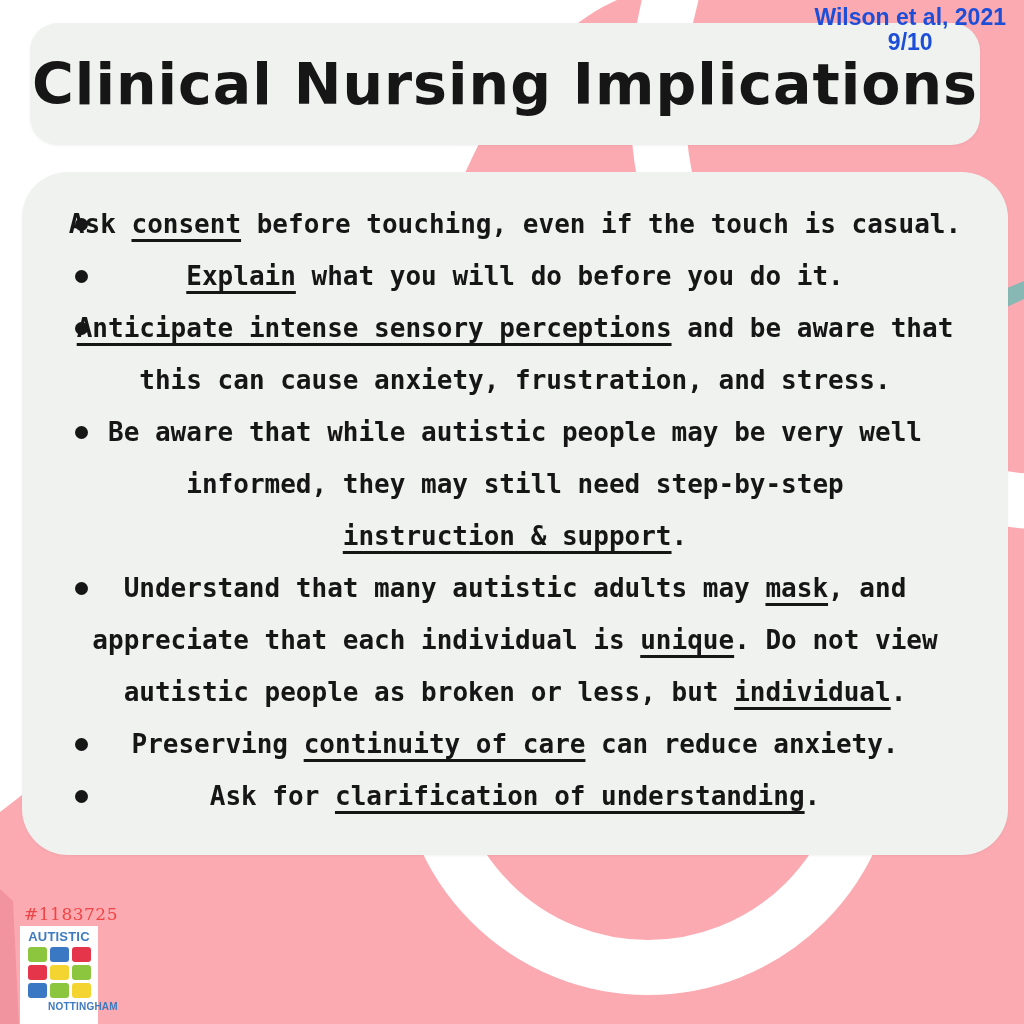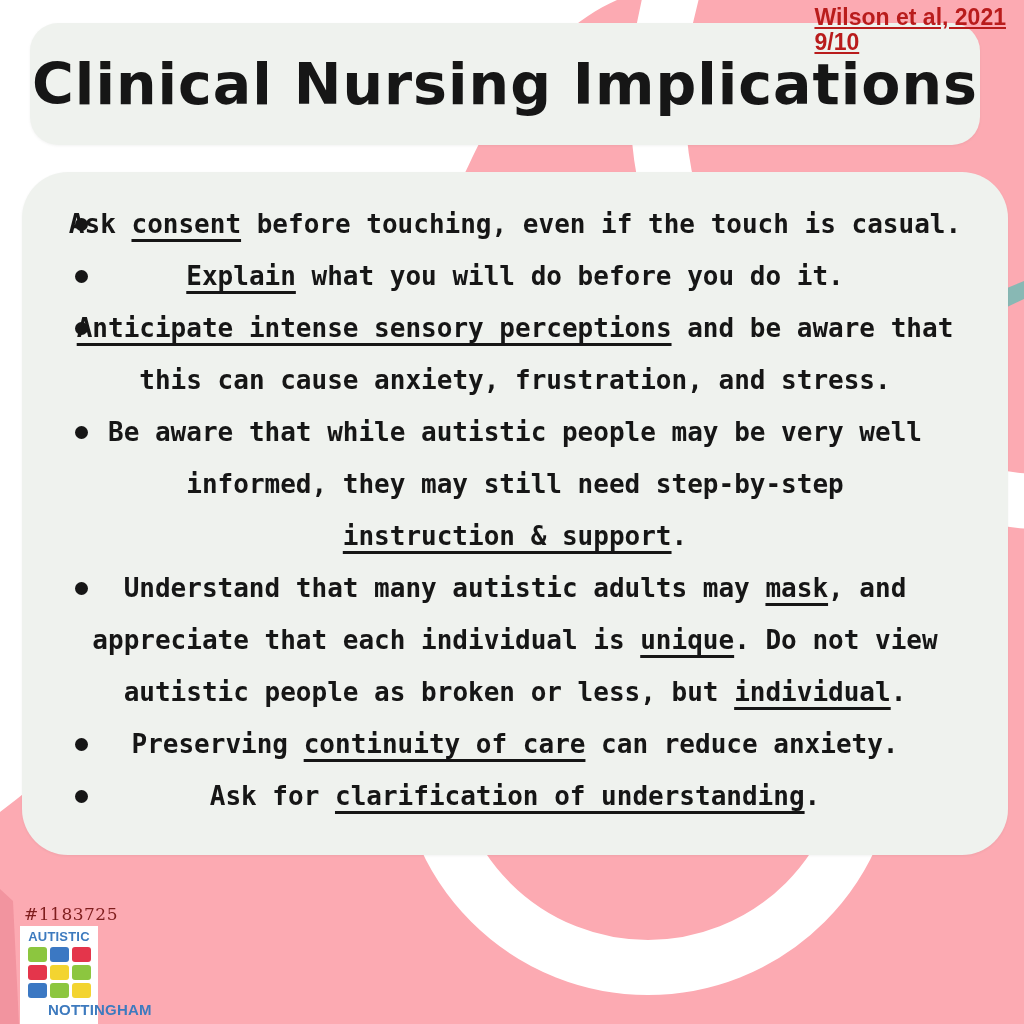--- a/index.html
+++ b/index.html
@@ -16,24 +16,23 @@
     background:#ffffff;margin:0 auto;
     font-family:"Liberation Sans", sans-serif;
   }
   svg.bg{position:absolute;left:0;top:0;z-index:0;}
   .blob{fill:var(--pink);}
   .sliver{fill:var(--pink-dark);}
   .teal{fill:var(--teal);}
   .ring{fill:none;stroke:#ffffff;stroke-width:55px;}
 
   .citation{
-    position:absolute;right:18px;top:5px;z-index:3;text-align:left;
-    font-weight:bold;font-size:23px;line-height:1.1;color:#b91c1c;
+    position:absolute;right:18px;top:5px;z-index:3;text-align:center;
+    font-weight:bold;font-size:23px;line-height:1.1;color:#1d4ed8;
     font-family:"Liberation Sans", sans-serif;
-    text-decoration:underline;
   }
 
   .title-card{
     position:absolute;left:30px;top:23px;width:950px;height:122px;z-index:2;
     background:var(--card);border-radius:28px;
     display:flex;align-items:center;justify-content:center;
     box-shadow:0 1px 3px rgba(0,0,0,0.05);
     text-align:center;
   }
   .title{
@@ -54,32 +53,32 @@
     font-size:26px;color:var(--ink);
   }
   .bullet .dot{
     position:absolute;left:8px;top:20px;width:13px;height:13px;
     border-radius:50%;background:var(--ink);
   }
   .u{text-decoration:underline;text-decoration-thickness:2.5px;text-underline-offset:6px;}
 
   .ref-number{
     position:absolute;left:24px;top:904px;z-index:2;
-    font-family:"DejaVu Serif", serif;font-size:17px;letter-spacing:0.5px;color:#7f1d1d;
+    font-family:"DejaVu Serif", serif;font-size:17px;letter-spacing:0.5px;color:#ef4444;
   }
   .logo-box{
     position:absolute;left:20px;top:926px;width:78px;height:104px;z-index:2;
     background:#ffffff;box-sizing:border-box;padding-top:3px;
   }
   .logo-top,.logo-bottom{
     text-align:center;font-weight:bold;color:var(--logoblue);
     font-family:"Liberation Sans", sans-serif;letter-spacing:0.2px;
   }
   .logo-top{font-size:13px;}
-  .logo-bottom{font-size:15px;margin-top:3px;padding-left:28px;}
+  .logo-bottom{font-size:10px;margin-top:3px;padding-left:28px;}
   .logo-grid{
     display:grid;grid-template-columns:repeat(3,19px);gap:3px;
     justify-content:center;margin-top:3px;
   }
   .logo-grid .cell{height:15px;border-radius:3px;}
 </style>
 </head>
 <body>
 
 <div class="canvas">

